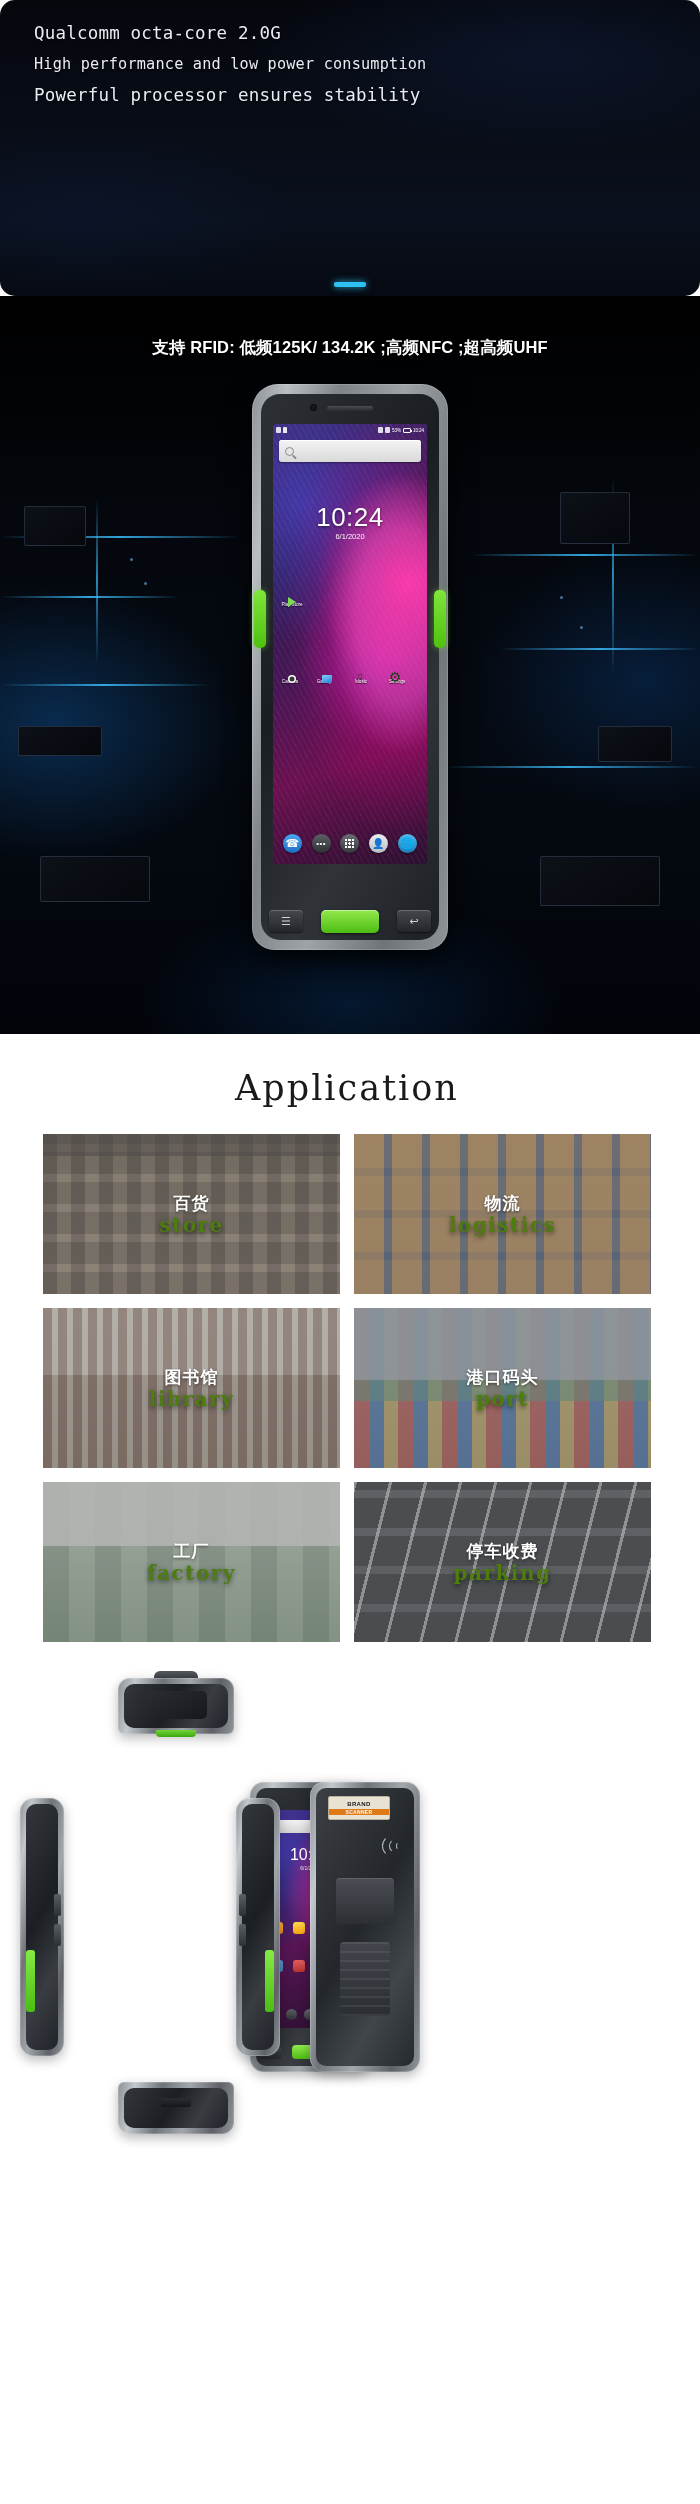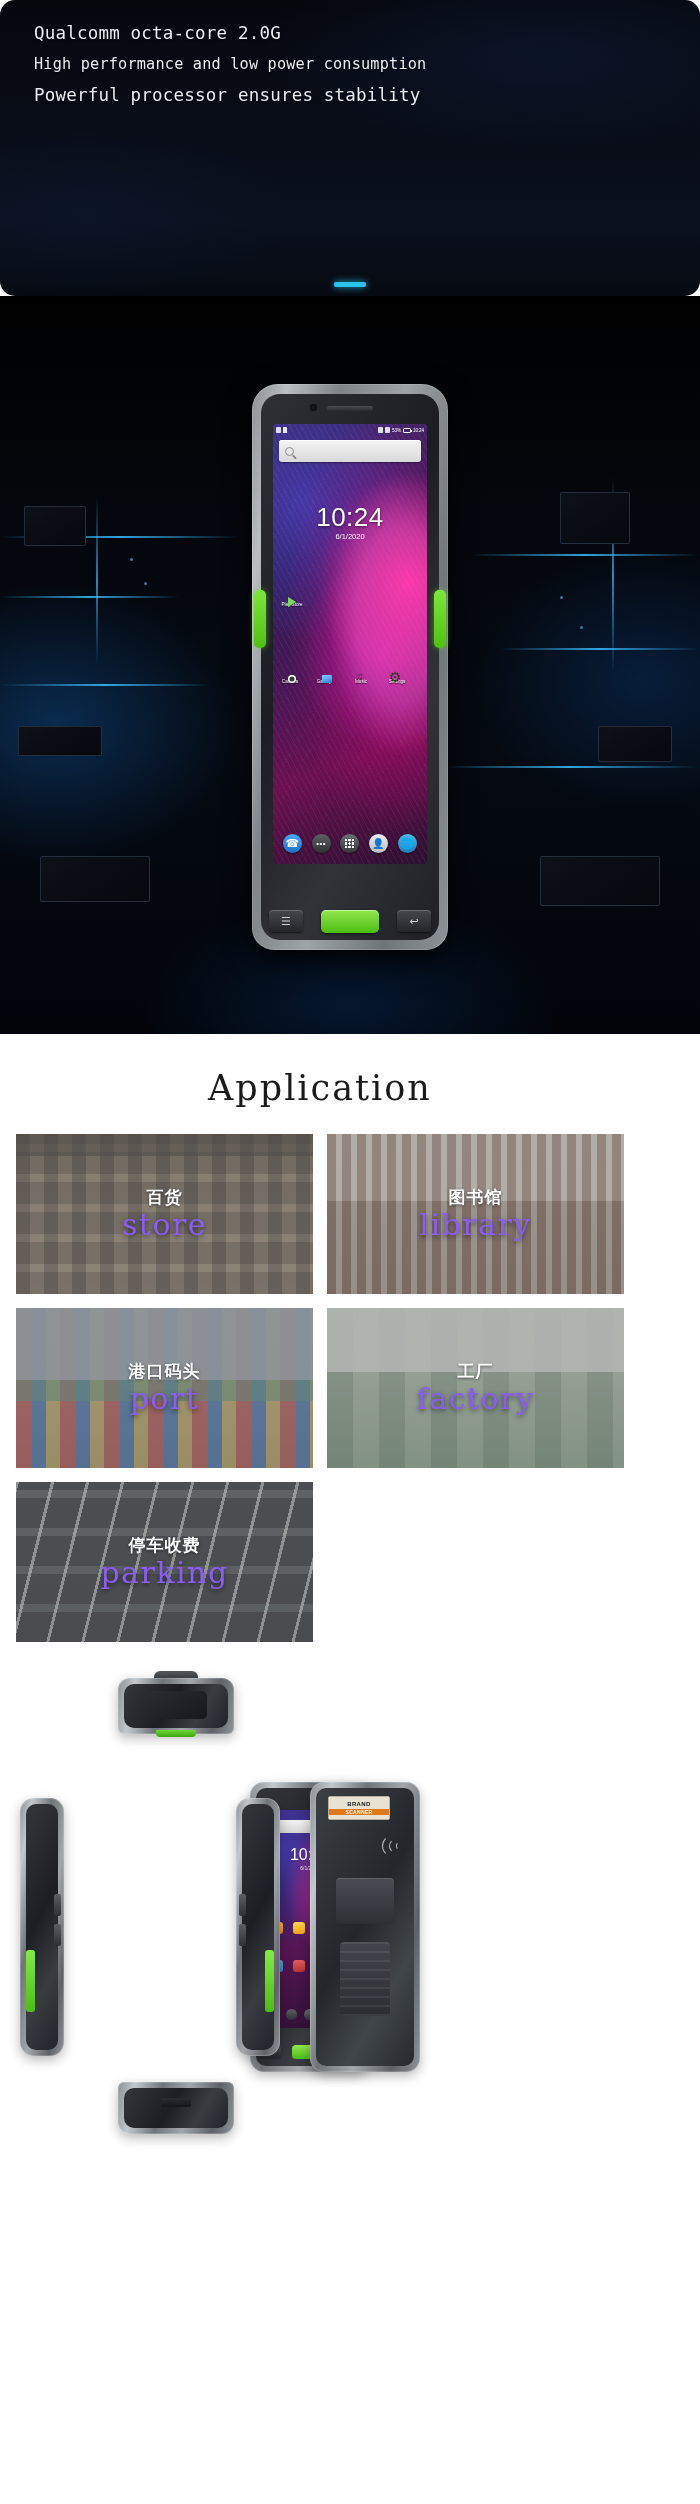--- a/index.html
+++ b/index.html
@@ -238,21 +238,21 @@
     position:relative; }
   .nav-btn::after{ position:absolute; inset:0; text-align:center; line-height:22px;
     font-size:11px; color:#cfd3d8; }
   .nav-menu::after{ content:"\2630"; }
   .nav-back::after{ content:"\21A9"; }
   .nav-scan { width:58px; height:23px; border-radius:5px;
     background:linear-gradient(180deg,#93e84d,#4cbd12);
     box-shadow:inset 0 1px 0 rgba(255,255,255,.45), 0 1px 3px rgba(0,0,0,.6); }
 
   
-  .app-section { position:relative; width:640px; background:#fff; padding:30px 0 22px; }
+  .app-section { position:relative; width:640px; background:#fff; padding:30px 0 22px;margin-left:27px; }
   .app-title {
     text-align:center;
     font-family:"DejaVu Serif","Liberation Serif",serif;
     font-size:35px; color:#1a1a1a; letter-spacing:2px;
     font-weight:400; padding:4px 0 26px;
   }
   .tile-grid {
     display:grid; grid-template-columns:1fr 1fr; gap:14px;
     padding:0 16px;
   }
@@ -261,23 +261,23 @@
     display:flex; flex-direction:column; align-items:center; justify-content:center;
   }
   .tile-photo { position:absolute; inset:0; }
   .tile-veil { position:absolute; inset:0; background:rgba(120,120,120,.30); }
   .tile-cn {
     position:relative; z-index:2; color:#fff; font-size:17px; font-weight:700;
     letter-spacing:1px; text-shadow:0 1px 3px rgba(0,0,0,.55);
     font-family:"Liberation Sans",sans-serif; margin-bottom:-2px;
   }
   .tile-en {
-    position:relative; z-index:2; color:#8b5cf6; font-size:30px;
+    position:relative; z-index:2; color:#4d7c0f; font-size:20px;
     letter-spacing:1.5px; text-shadow:0 2px 5px rgba(0,0,0,.55);
-    font-family:"DejaVu Serif","Liberation Serif",serif; font-weight:400;
+    font-family:"DejaVu Serif","Liberation Serif",serif; font-weight:700;
   }
 
   
   .ph-store{
     background:
       linear-gradient(180deg,rgba(60,55,50,.55) 0 14%, transparent 14%),
       repeating-linear-gradient(90deg, rgba(90,80,70,.55) 0 14px, rgba(150,135,115,.45) 14px 28px),
       repeating-linear-gradient(0deg, rgba(50,45,40,.45) 0 22px, rgba(175,160,140,.3) 22px 30px),
       linear-gradient(180deg,#6d6358,#8d8277);
   }
@@ -474,20 +474,21 @@
     <div class="pcb-chip" style="left:560px;top:196px;width:70px;height:52px;"></div>
     <div class="pcb-chip" style="left:598px;top:430px;width:74px;height:36px;"></div>
     <div class="pcb-chip" style="left:40px;top:560px;width:110px;height:46px;"></div>
     <div class="pcb-chip" style="left:540px;top:560px;width:120px;height:50px;"></div>
     <div class="pcb-dot" style="left:130px;top:262px;"></div>
     <div class="pcb-dot" style="left:144px;top:286px;"></div>
     <div class="pcb-dot" style="left:560px;top:300px;"></div>
     <div class="pcb-dot" style="left:580px;top:330px;"></div>
   </div>
 
+  <div class="rfid-title">支持 RFID: 低频125K/ 134.2K ;高频NFC ;超高频UHF</div>
 
   <div class="pda-wrap">
     <div class="pda">
       <div class="pda-body"></div>
       <div class="pda-inner"></div>
       <div class="pda-grip grip-l"></div>
       <div class="pda-grip grip-r"></div>
       <div class="pda-speaker"></div>
       <div class="pda-cam"></div>
 
@@ -558,20 +559,26 @@
 
   <div class="tile-grid">
 
     <div class="tile">
       <span class="tile-photo ph-store"></span>
       <span class="tile-veil"></span>
       <span class="tile-cn">百货</span>
       <span class="tile-en">store</span>
     </div>
 
+    <div class="tile">
+      <span class="tile-photo ph-logistics"></span>
+      <span class="tile-veil"></span>
+      <span class="tile-cn">物流</span>
+      <span class="tile-en">logistics</span>
+    </div>
 
     <div class="tile">
       <span class="tile-photo ph-library"></span>
       <span class="tile-veil"></span>
       <span class="tile-cn">图书馆</span>
       <span class="tile-en">library</span>
     </div>
 
     <div class="tile">
       <span class="tile-photo ph-port"></span>

